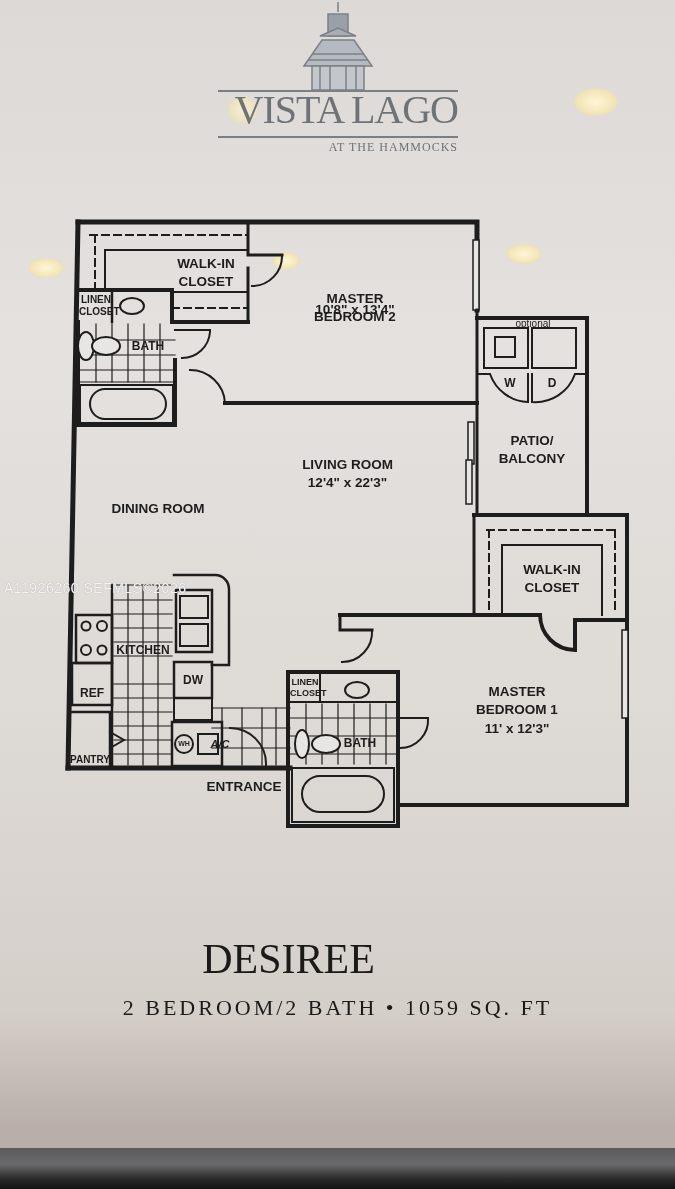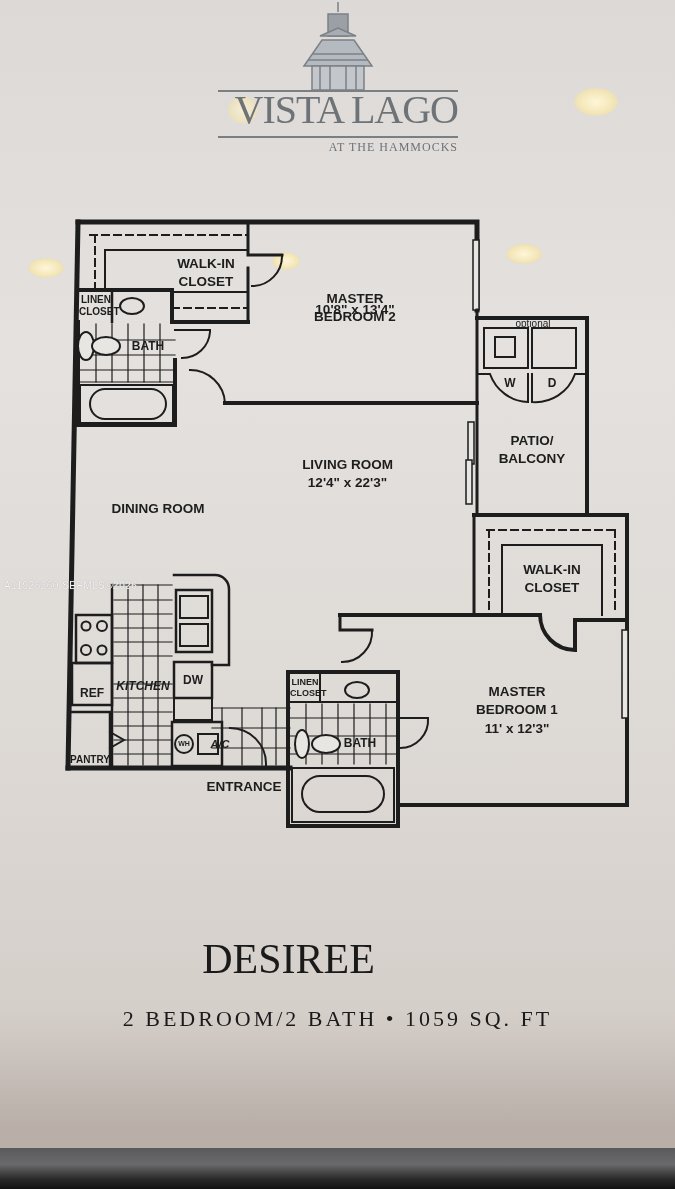--- a/index.html
+++ b/index.html
@@ -7,22 +7,22 @@
     background:linear-gradient(180deg,#dcd9d6 0%,#e4e1de 30%,#dedad6 60%,#d5cfca 85%,#b9aea8 95%);
     font-family:"Liberation Sans",sans-serif;}
   .abs{position:absolute;}
   .light{position:absolute;border-radius:50%;background:radial-gradient(ellipse,#fff6d8 0%,#f3e6b8 55%,#d8d2c6 100%);}
   .logo-title{position:absolute;left:218px;top:88px;width:240px;text-align:right;font-family:"Liberation Serif",serif;font-size:40px;color:#6e7378;letter-spacing:-1px;line-height:44px;}
   .logo-sub{position:absolute;left:218px;top:140px;width:240px;text-align:right;font-family:"Liberation Serif",serif;font-size:12px;color:#6e7378;letter-spacing:1px;}
   .logo-rule{position:absolute;left:218px;width:240px;height:2px;background:#7a7f84;}
   .lbl{position:absolute;font-family:"Liberation Sans",sans-serif;font-weight:bold;color:#1d1d1d;text-align:center;line-height:18px;font-size:13.5px;}
   .sm{font-size:10px;line-height:12px;}
   .plan-name{position:absolute;left:0;width:577px;top:935px;text-align:center;font-family:"Liberation Serif",serif;font-size:42px;color:#1a1a1a;}
-  .plan-details{position:absolute;left:0;width:675px;top:995px;text-align:center;font-family:"Liberation Serif",serif;font-size:22px;letter-spacing:3px;color:#1a1a1a;margin-top:11px;}
-  .watermark{position:absolute;left:4px;top:580px;font-size:10px;color:#f4f4f4;letter-spacing:0.5px;text-shadow:0 0 1px #999;}
+  .plan-details{position:absolute;left:0;width:675px;top:995px;text-align:center;font-family:"Liberation Serif",serif;font-size:22px;letter-spacing:3px;color:#1a1a1a;}
+  .watermark{position:absolute;left:4px;top:580px;font-size:14px;color:#f4f4f4;letter-spacing:0.5px;text-shadow:0 0 1px #999;}
   .frame{position:absolute;left:0;top:1148px;width:675px;height:41px;background:linear-gradient(180deg,#5a5a5c 0%,#6a6a6c 40%,#2b2b2c 75%,#111 100%);}
 </style>
 </head>
 <body>
 
 <div class="light" style="left:574px;top:88px;width:44px;height:28px;"></div>
 <div class="light" style="left:28px;top:258px;width:36px;height:20px;"></div>
 <div class="light" style="left:506px;top:244px;width:36px;height:20px;"></div>
 <div class="light" style="left:272px;top:252px;width:28px;height:18px;"></div>
 <div class="light" style="left:228px;top:96px;width:30px;height:28px;opacity:0.7;"></div>
@@ -193,21 +193,21 @@
 <div class="lbl sm" style="left:79px;top:294px;width:34px;">LINEN CLOSET</div>
 <div class="lbl sm" style="left:128px;top:340px;width:40px;font-size:12px;">BATH</div>
 <div class="lbl sm" style="left:498px;top:318px;width:70px;font-weight:normal;">optional</div>
 <div class="lbl" style="left:500px;top:374px;width:20px;font-size:12px;">W</div>
 <div class="lbl" style="left:542px;top:374px;width:20px;font-size:12px;">D</div>
 <div class="lbl" style="left:492px;top:432px;width:80px;">PATIO/ BALCONY</div>
 <div class="lbl" style="left:285px;top:456px;width:125px;">LIVING ROOM</div>
 <div class="lbl" style="left:285px;top:474px;width:125px;">12'4" x 22'3"</div>
 <div class="lbl" style="left:98px;top:500px;width:120px;">DINING ROOM</div>
 <div class="lbl" style="left:512px;top:561px;width:80px;">WALK-IN CLOSET</div>
-<div class="lbl" style="left:114px;top:677px;width:58px;font-size:12px;font-style:italic;">KITCHEN</div>
+<div class="lbl" style="left:114px;top:641px;width:58px;font-size:12px;">KITCHEN</div>
 <div class="lbl" style="left:74px;top:676px;width:36px;font-size:12px;margin-top:8px;">REF</div>
 <div class="lbl" style="left:175px;top:671px;width:36px;font-size:12px;">DW</div>
 <div class="lbl sm" style="left:70px;top:734px;width:40px;margin-top:20px;">PANTRY</div>
 <div class="lbl sm" style="left:176px;top:738px;width:16px;font-size:7px;">WH</div>
 <div class="lbl sm" style="left:198px;top:738px;width:44px;font-size:11px;font-style:italic;">A/C</div>
 <div class="lbl" style="left:200px;top:778px;width:88px;">ENTRANCE</div>
 <div class="lbl sm" style="left:290px;top:677px;width:30px;font-size:9px;line-height:11px;">LINEN CLOSET</div>
 <div class="lbl sm" style="left:340px;top:737px;width:40px;font-size:12px;">BATH</div>
 <div class="lbl" style="left:462px;top:683px;width:110px;">MASTER BEDROOM 1</div>
 <div class="lbl" style="left:462px;top:720px;width:110px;">11' x 12'3"</div>

